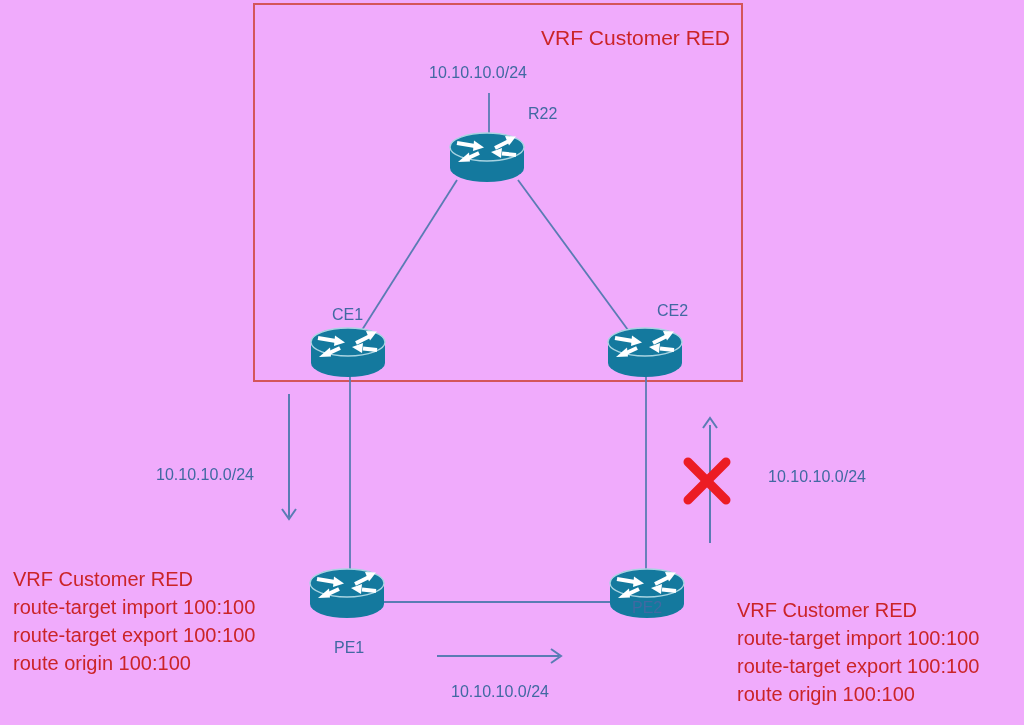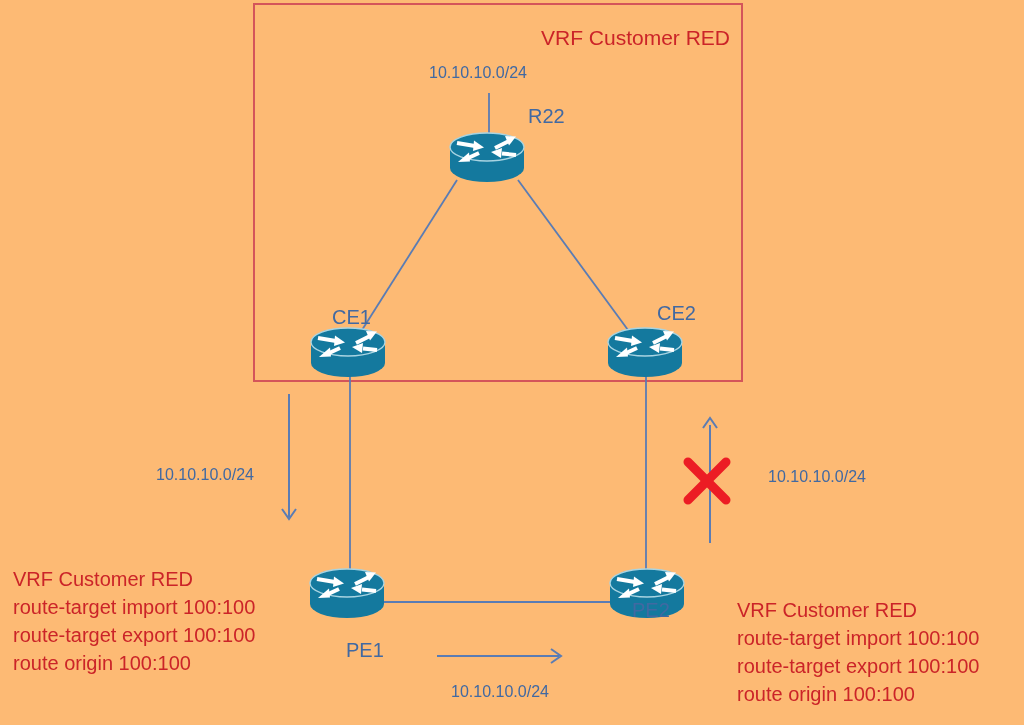--- a/index.html
+++ b/index.html
@@ -8,21 +8,21 @@
     --red-text:#cb2428;
     --x-red:#ec1c24;
     --box-border:#d4555a;
     --router-teal:#14799e;
   }
   *{margin:0;padding:0;box-sizing:border-box;}
   html,body{background:#fff;}
   .canvas{
     position:relative;
     width:1024px;height:725px;
-    background:#fdba74;
+    background:#f0abfc;
     font-family:"Liberation Sans", sans-serif;
     overflow:hidden;
   }
   .wires{position:absolute;left:0;top:0;width:1024px;height:725px;}
   .vrf-box{
     position:absolute;
     left:253px;top:3px;width:490px;height:379px;
     border:2px solid var(--box-border);
     background:transparent;
   }
@@ -36,26 +36,26 @@
     color:var(--blue-text);
     font-size:16px;
     width:170px;text-align:center;
   }
   .net-top{left:393px;top:64px;}
   .net-left{left:120px;top:466px;}
   .net-right{left:732px;top:468px;}
   .net-bottom{left:415px;top:683px;}
   .node-label{
     color:var(--blue-text);
-    font-size:20px;
+    font-size:16px;
   }
   .lbl-r22{left:528px;top:105px;}
   .lbl-ce1{left:332px;top:306px;}
   .lbl-ce2{left:632px;top:302px;margin-left:25px;}
-  .lbl-pe1{left:334px;top:639px;margin-left:12px;}
+  .lbl-pe1{left:334px;top:639px;}
   .lbl-pe2{left:632px;top:599px;}
   .router{position:absolute;width:76px;height:52px;}
   .router svg{display:block;width:100%;height:100%;}
   .rt-r22{left:449px;top:132px;}
   .rt-ce1{left:310px;top:327px;}
   .rt-ce2{left:607px;top:327px;}
   .rt-pe1{left:309px;top:568px;}
   .rt-pe2{left:609px;top:568px;}
   .vrf-note{
     position:absolute;

